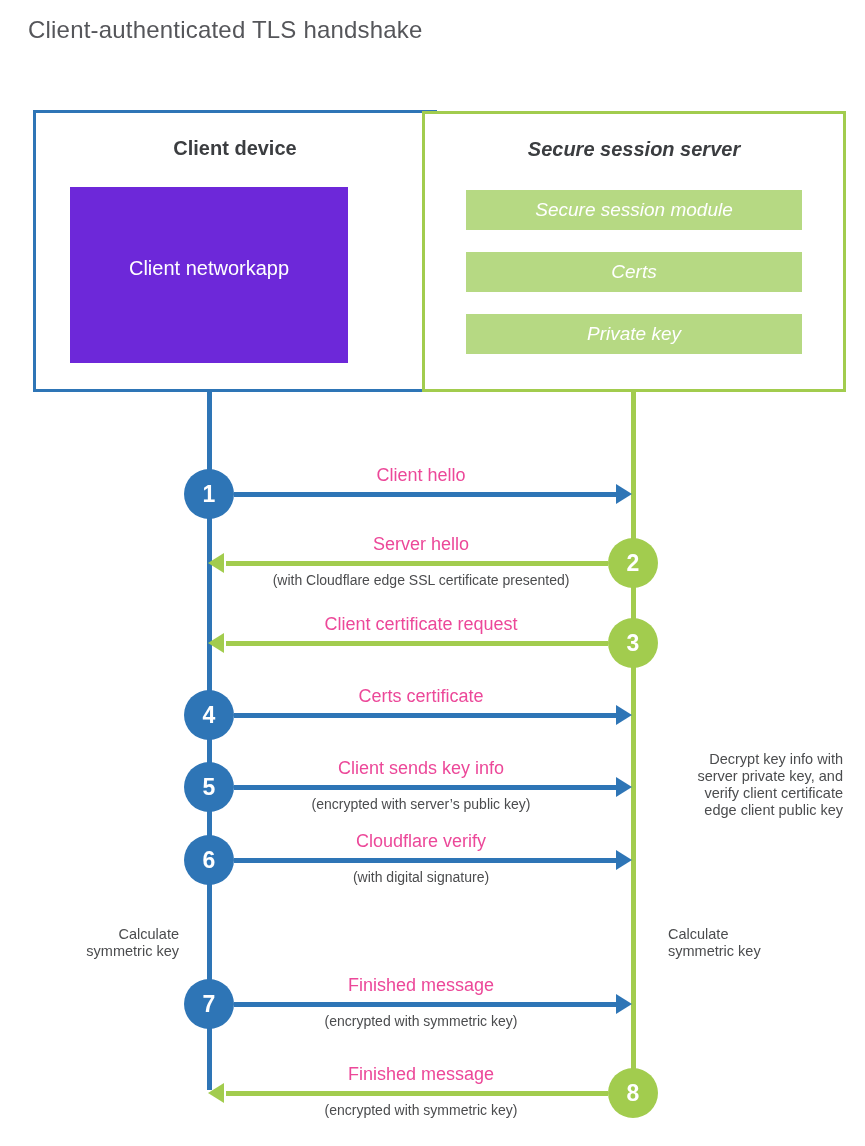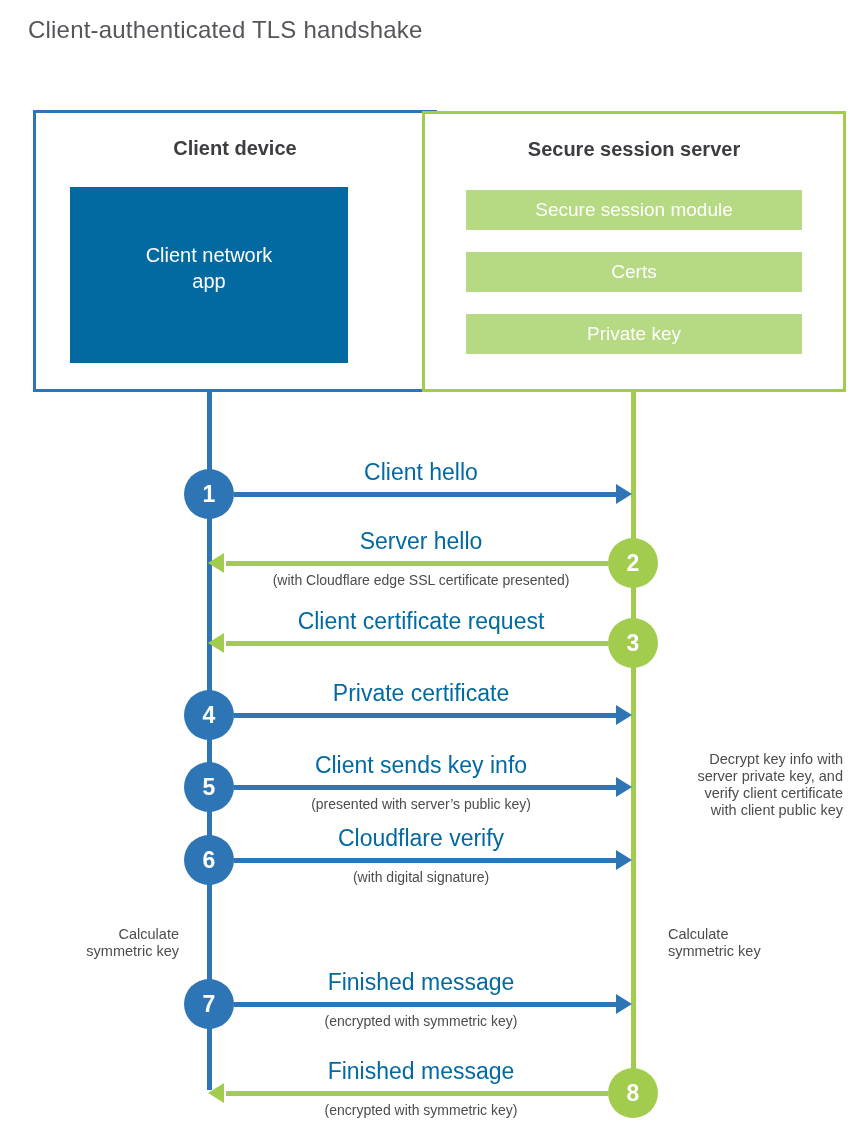--- a/index.html
+++ b/index.html
@@ -8,29 +8,29 @@
   .page { position:relative; width:865px; height:1146px; background:#ffffff; overflow:hidden; }
 
   .diagram-title {
     position:absolute; left:28px; top:16px;
     font-size:24px; font-weight:300; color:#55565a; letter-spacing:.2px;
   }
 
   
   .box { position:absolute; background:#fff; }
   .box.client { left:33px; top:110px; width:404px; height:282px; border:3px solid #2e75b6; }
-  .box.server { left:422px; top:111px; width:424px; height:281px; border:3px solid #a2cc4e; }
+  .box.server { left:422px; top:111px; width:424px; height:281px; border:3px solid #a2cc4e;font-style:italic; }
   .box-title {
     position:absolute; left:0; right:0; top:24px; text-align:center;
     font-size:20px; font-weight:700; color:#3b3d40;
   }
   .app-box {
     position:absolute; left:34px; top:74px; width:278px; height:176px;
-    background:#0369a1; color:#fff; font-size:20px; text-align:center;
-    display:flex; flex-direction:column; justify-content:center; align-items:center;
+    background:#6d28d9; color:#fff; font-size:20px; text-align:center;
+    display:flex; flex-direction:row; justify-content:center; align-items:center;
     padding-bottom:14px; line-height:26px;
   }
   .server-bar {
     position:absolute; left:41px; width:336px; height:40px;
     background:#b6d983; color:#fff; font-size:19px;
     display:flex; align-items:center; justify-content:center;
   }
   .bar-1 { top:76px; } .bar-2 { top:138px; } .bar-3 { top:200px; }
 
   
@@ -49,21 +49,21 @@
   .step.left  .badge { left:608px; background:#a2cc4e; }
   .shaft { position:absolute; top:-2px; height:5px; }
   .step.right .shaft { left:234px; width:384px; background:#2e75b6; }
   .step.left  .shaft { left:226px; width:382px; background:#a2cc4e; }
   .head { position:absolute; top:-10px; width:0; height:0;
           border-top:10px solid transparent; border-bottom:10px solid transparent; }
   .step.right .head { left:616px; border-left:16px solid #2e75b6; }
   .step.left  .head { left:208px; border-right:16px solid #a2cc4e; }
   .arrow-label {
     position:absolute; left:211px; width:420px; bottom:8px; text-align:center;
-    font-size:23px; color:#0369a1;
+    font-size:18px; color:#ec4899;
   }
   .arrow-sub {
     position:absolute; left:161px; width:520px; top:9px; text-align:center;
     font-size:14px; color:#4b4c4e;
   }
 
   
   .note { position:absolute; font-size:14.5px; color:#4b4c4e; line-height:17px; }
   .note span { display:block; }
   .calc-left  { left:39px;  top:926px; width:140px; text-align:right; }
@@ -114,29 +114,29 @@
     <div class="shaft"></div>
     <div class="head"></div>
     <div class="badge">3</div>
     <div class="arrow-label">Client certificate request</div>
   </div>
 
   <div class="step right" style="top:715px">
     <div class="shaft"></div>
     <div class="head"></div>
     <div class="badge">4</div>
-    <div class="arrow-label">Private certificate</div>
+    <div class="arrow-label">Certs certificate</div>
   </div>
 
   <div class="step right" style="top:787px">
     <div class="shaft"></div>
     <div class="head"></div>
     <div class="badge">5</div>
     <div class="arrow-label">Client sends key info</div>
-    <div class="arrow-sub">(presented with server’s public key)</div>
+    <div class="arrow-sub">(encrypted with server’s public key)</div>
   </div>
 
   <div class="step right" style="top:860px">
     <div class="shaft"></div>
     <div class="head"></div>
     <div class="badge">6</div>
     <div class="arrow-label">Cloudflare verify</div>
     <div class="arrow-sub">(with digital signature)</div>
   </div>
 
@@ -163,16 +163,16 @@
 
   <div class="note calc-right">
     <span>Calculate</span>
     <span>symmetric key</span>
   </div>
 
   <div class="note decrypt-note">
     <span>Decrypt key info with</span>
     <span>server private key, and</span>
     <span>verify client certificate</span>
-    <span>with client public key</span>
+    <span>edge client public key</span>
   </div>
 
 </div>
 
 </body></html>

